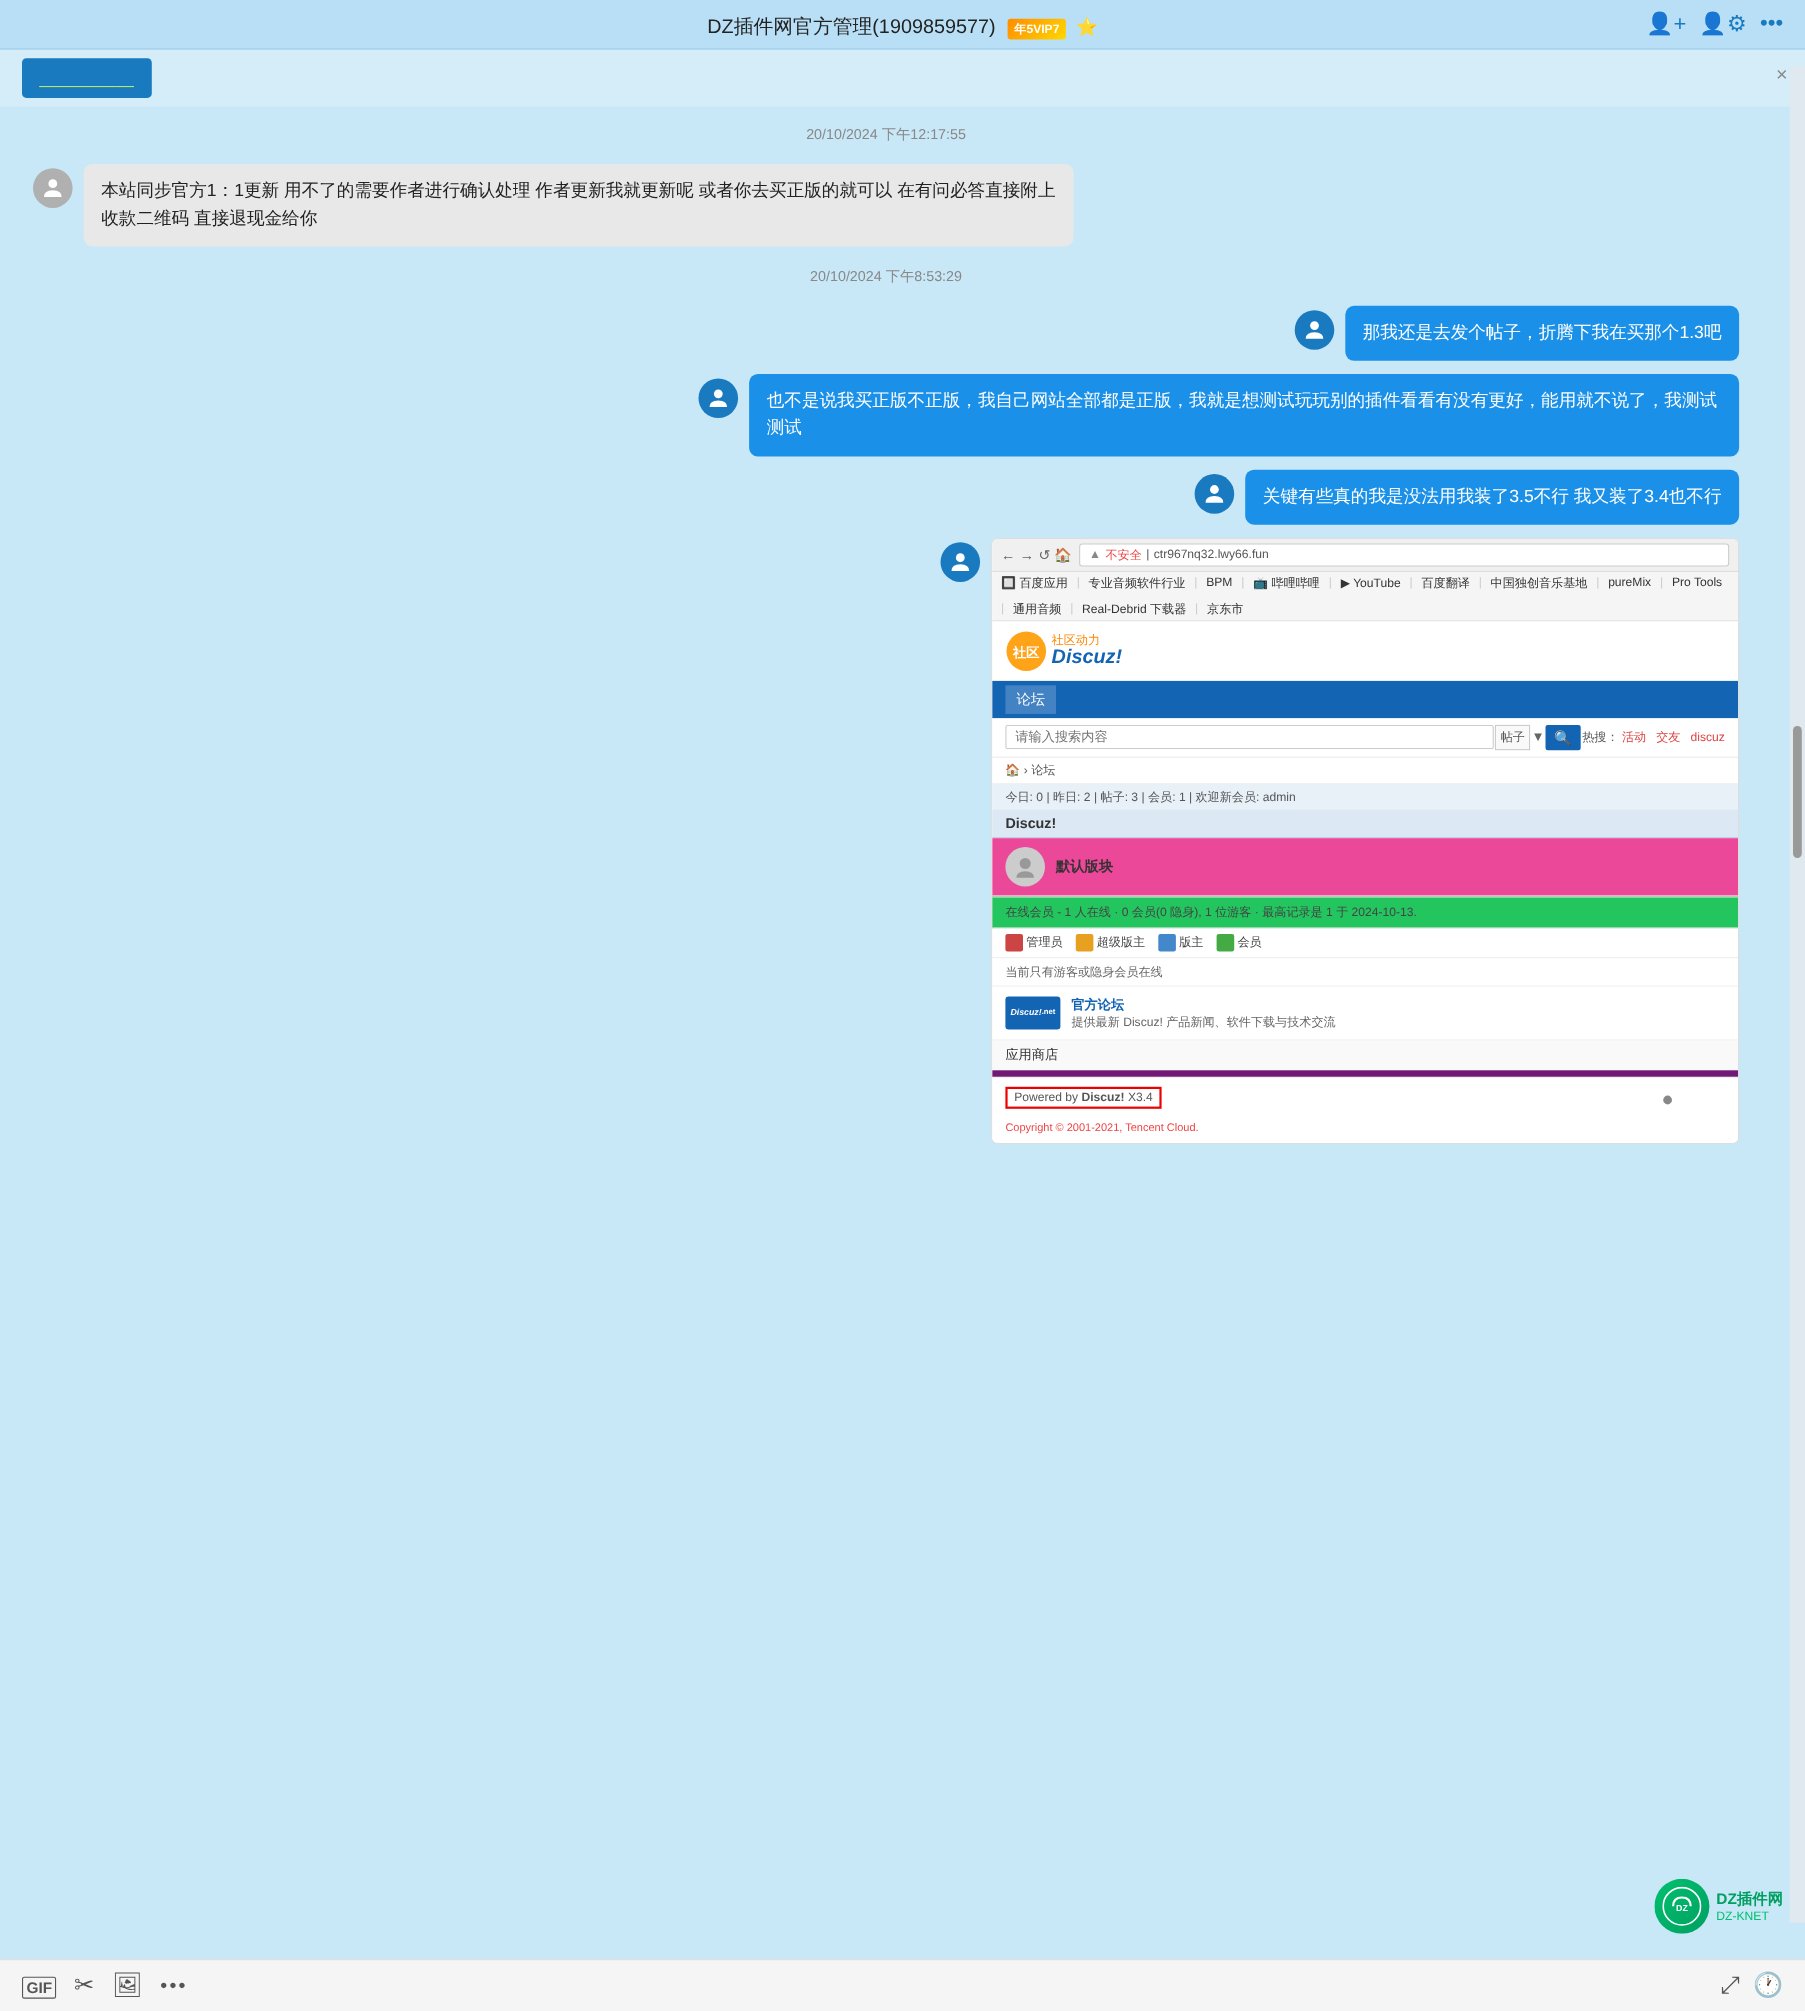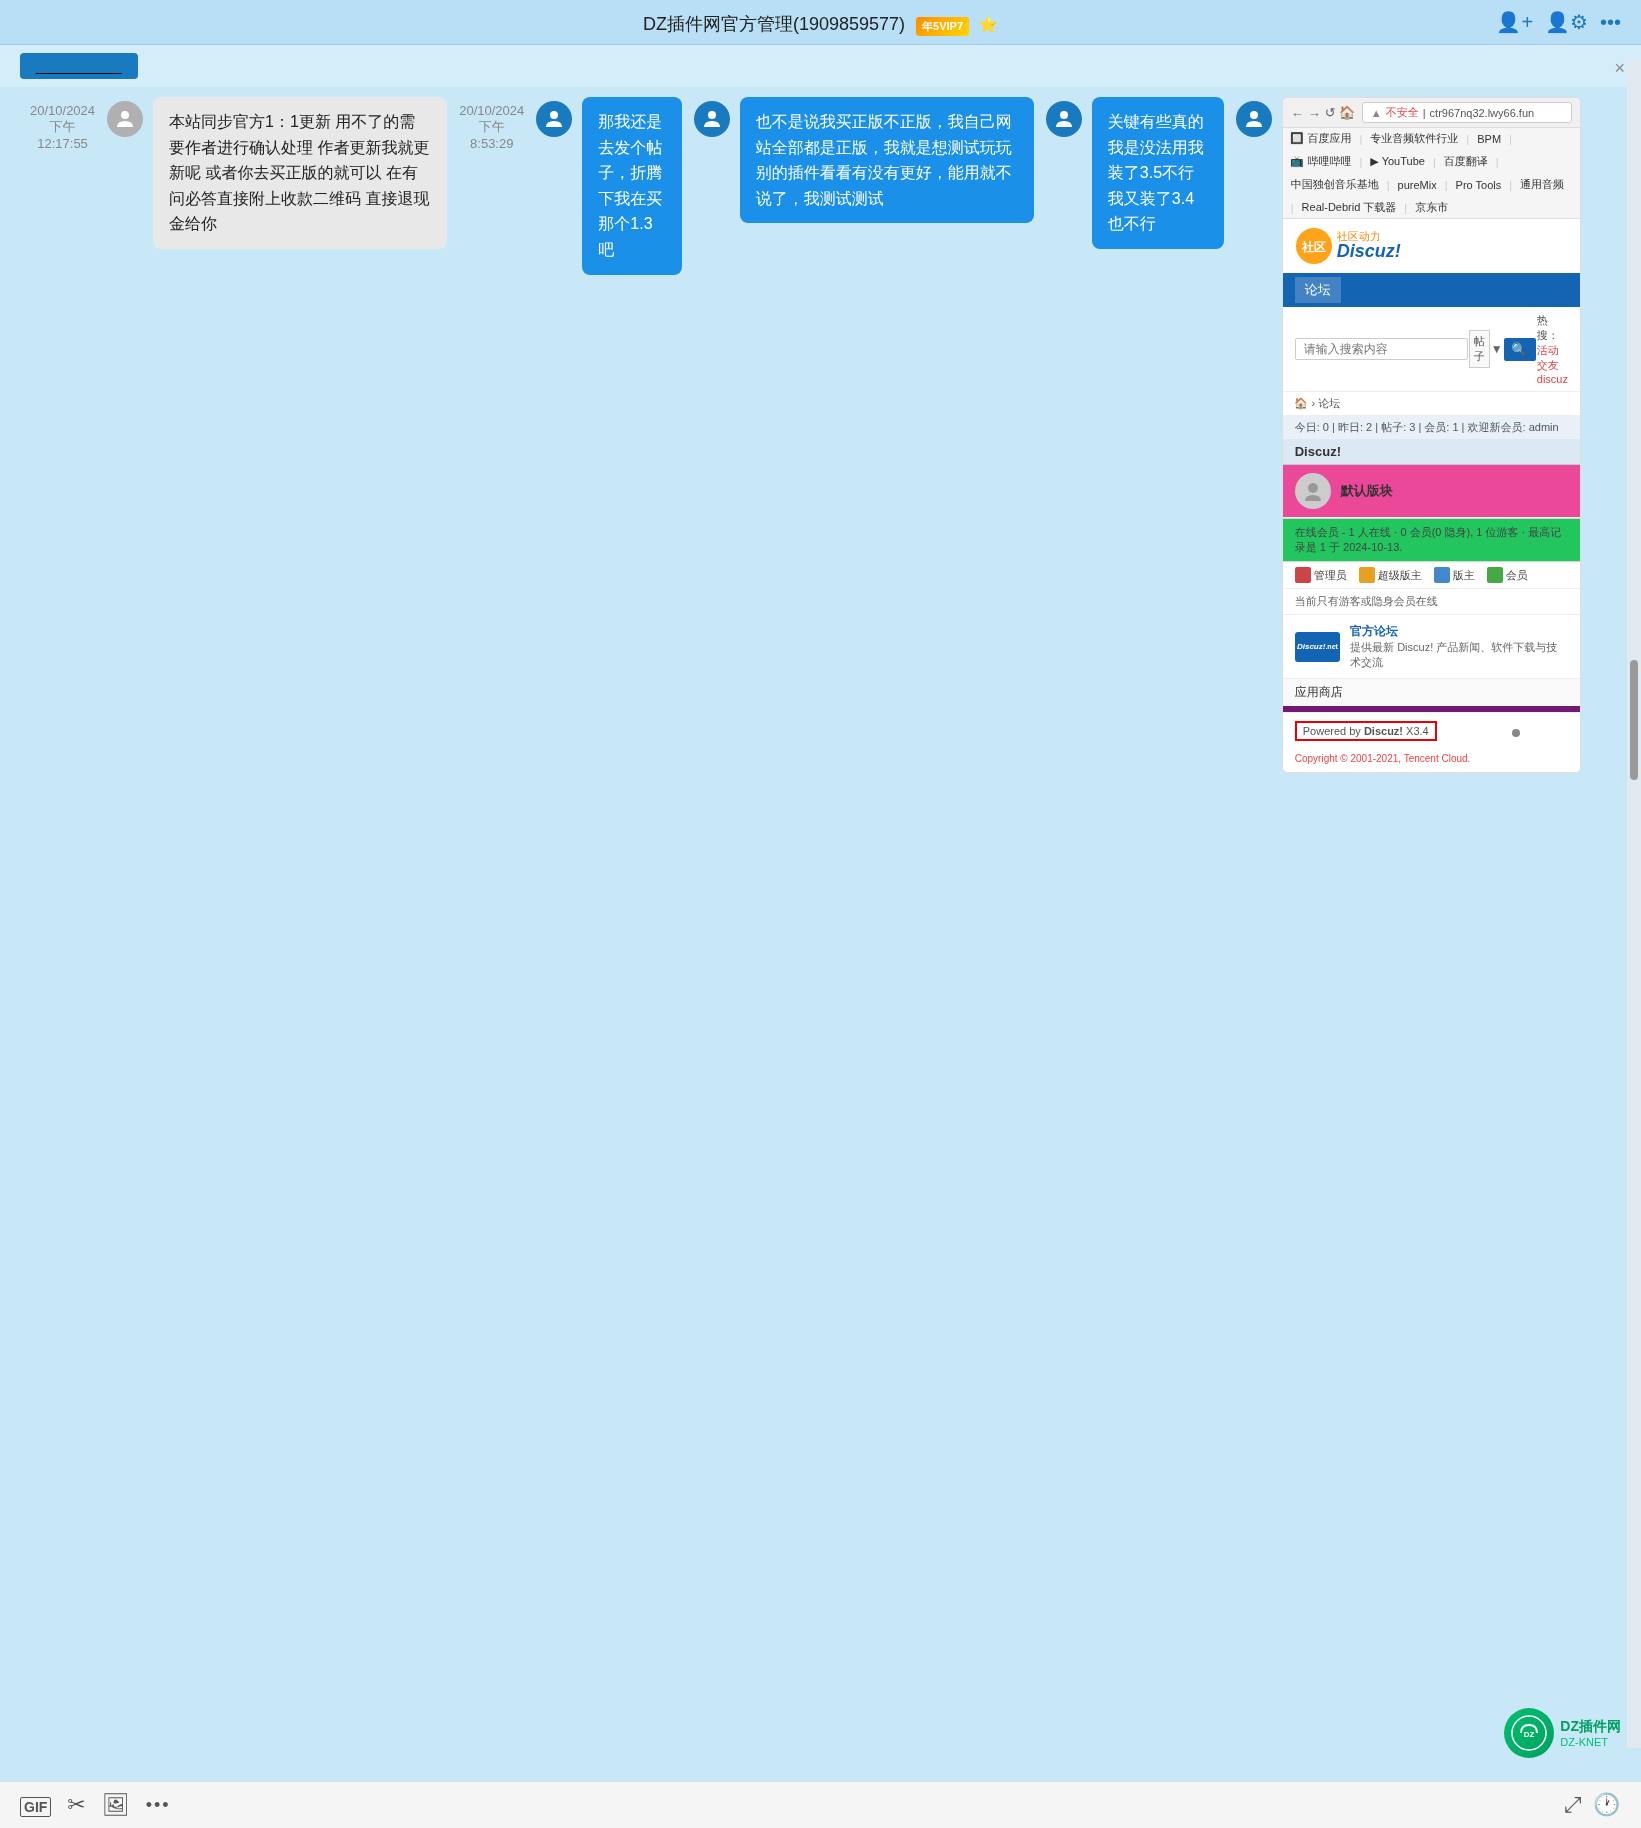--- a/index.html
+++ b/index.html
@@ -55,44 +55,44 @@
 
     
     .subheader {
       background: #d4edf8;
       padding: 8px 20px;
       display: flex;
       align-items: center;
     }
     .subheader-btn {
       background: #1a7abf;
-      color: #000000;
+      color: #bef264;
       border: none;
       border-radius: 4px;
       padding: 4px 16px;
       font-size: 14px;
       cursor: pointer;
-      height: 26px;
+      height: 36px;
     }
     .close-btn {
       position: absolute;
       right: 16px;
       top: 58px;
       color: #888;
       font-size: 18px;
       cursor: pointer;
       background: none;
       border: none;
     }
 
     
     .chat-area {
       padding: 10px 60px 10px 30px;
       display: flex;
-      flex-direction: row;
+      flex-direction: column;
       gap: 12px;
     }
 
     
     .timestamp {
       text-align: center;
       font-size: 13px;
       color: #888;
       margin: 6px 0;
     }

